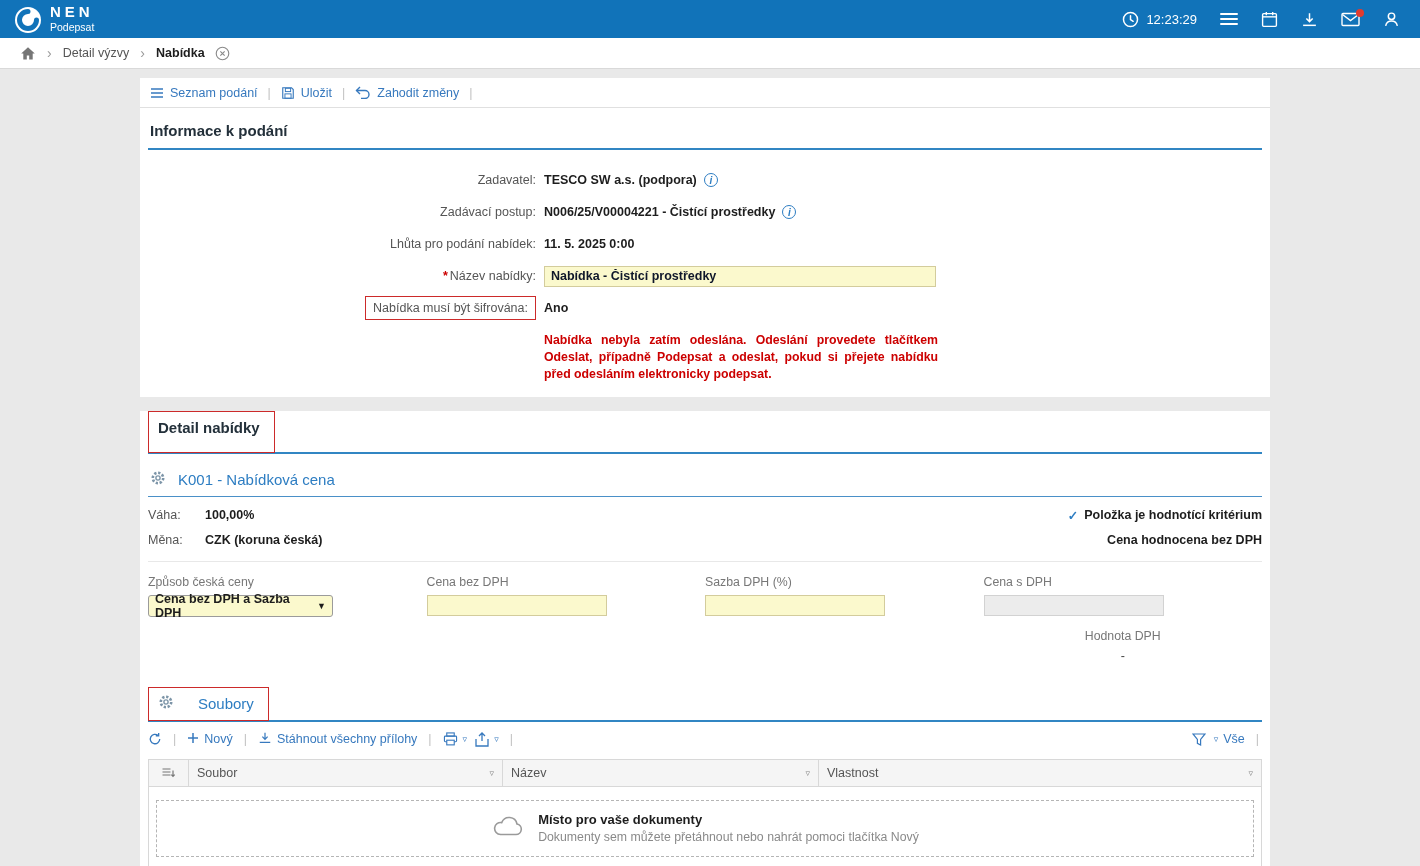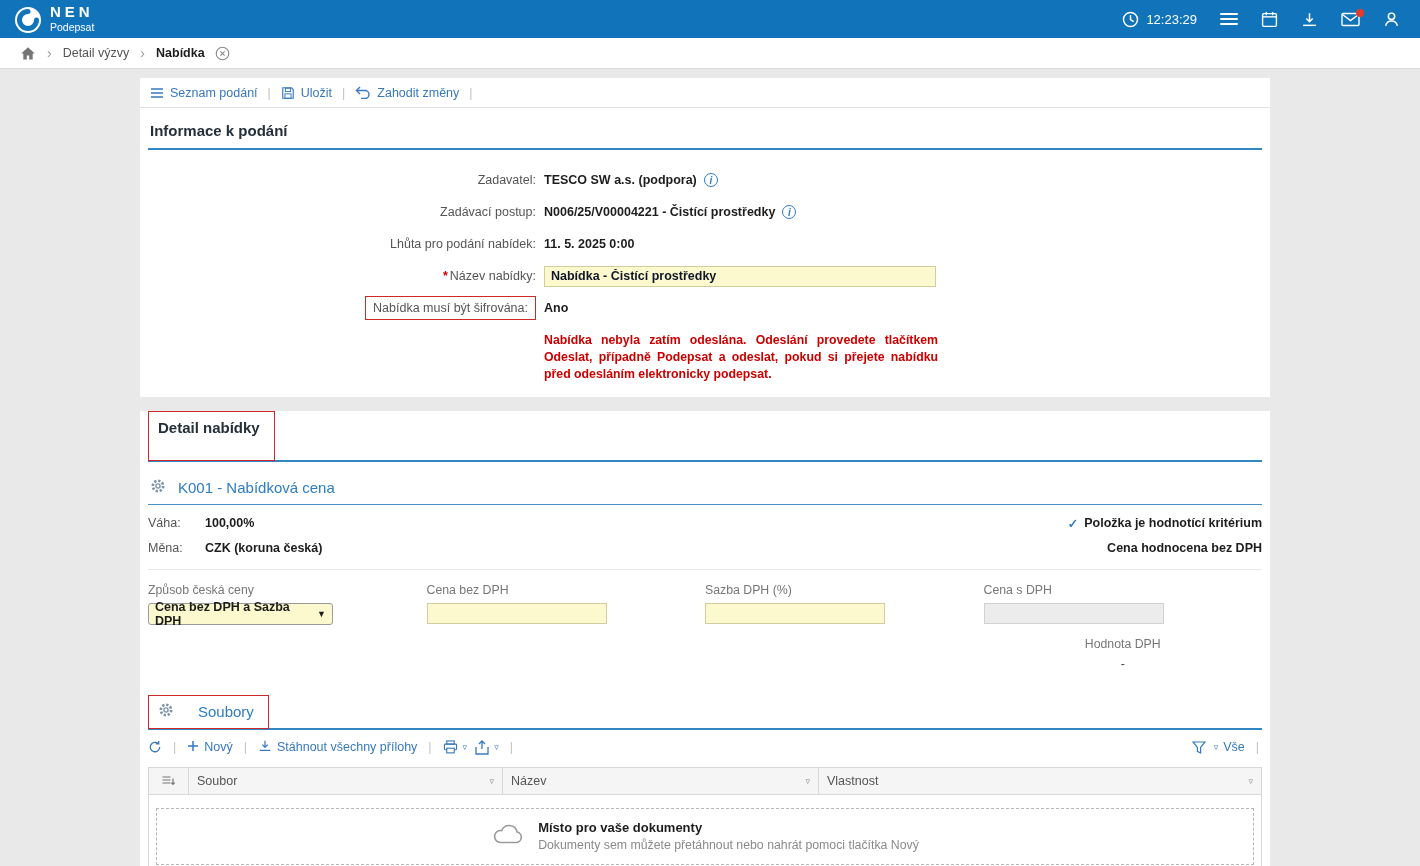--- a/index.html
+++ b/index.html
@@ -47,21 +47,21 @@
   .req { color:#cc0000; font-weight:bold; margin-right:2px; }
   .info-badge { width:14px; height:14px; border-radius:50%; border:1px solid #2d7dc2; color:#2d7dc2;
     font-size:10px; font-weight:bold; font-style:italic; display:inline-flex; align-items:center; justify-content:center; cursor:pointer; }
   .inp { height:21px; border:1px solid #d3cc9c; background:#fbf9cd; padding:2px 6px; font-family:inherit; font-size:12.5px; color:#0f172a; }
   .name-input { width:392px; margin-left:8px; font-weight:bold; }
   .hl-red { border:1px solid #cc2a2a; }
   .enc-label { display:inline-block; padding:4px 7px; }
   .warning { margin:8px 0 0 396px; width:394px; color:#cc0000; font-weight:bold; text-align:justify; line-height:1.38; font-size:12.3px; }
   
   .detail-head { margin-top:12px; border-bottom:2px solid #3186c3; display:flex; }
-  .red-title-box { border:1px solid #cc2a2a; padding:7px 14px 24px 9px; margin-bottom:-1px; }
+  .red-title-box { border:1px solid #cc2a2a; padding:7px 14px 16px 9px; margin-bottom:-1px; }
   .red-title-box .section-title { font-size:15px; }
   .sub-head { margin-top:16px; display:flex; align-items:center; gap:12px; padding:0 0 7px 2px; border-bottom:1px solid #4a90c8; }
   .sub-title { font-size:15px; color:#2d7dc2; }
   .krow { display:flex; align-items:center; height:25px; }
   .klabel { width:57px; color:#555; }
   .kvalue { font-weight:bold; color:#1d1d1d; }
   .kright { margin-left:auto; font-weight:bold; color:#1d1d1d; display:flex; align-items:center; gap:6px; }
   .check { color:#2d7dc2; font-weight:bold; }
   .krows { padding:6px 0 8px 0; border-bottom:1px solid #e8e8e8; }
   .price-grid { display:flex; margin-top:13px; }

